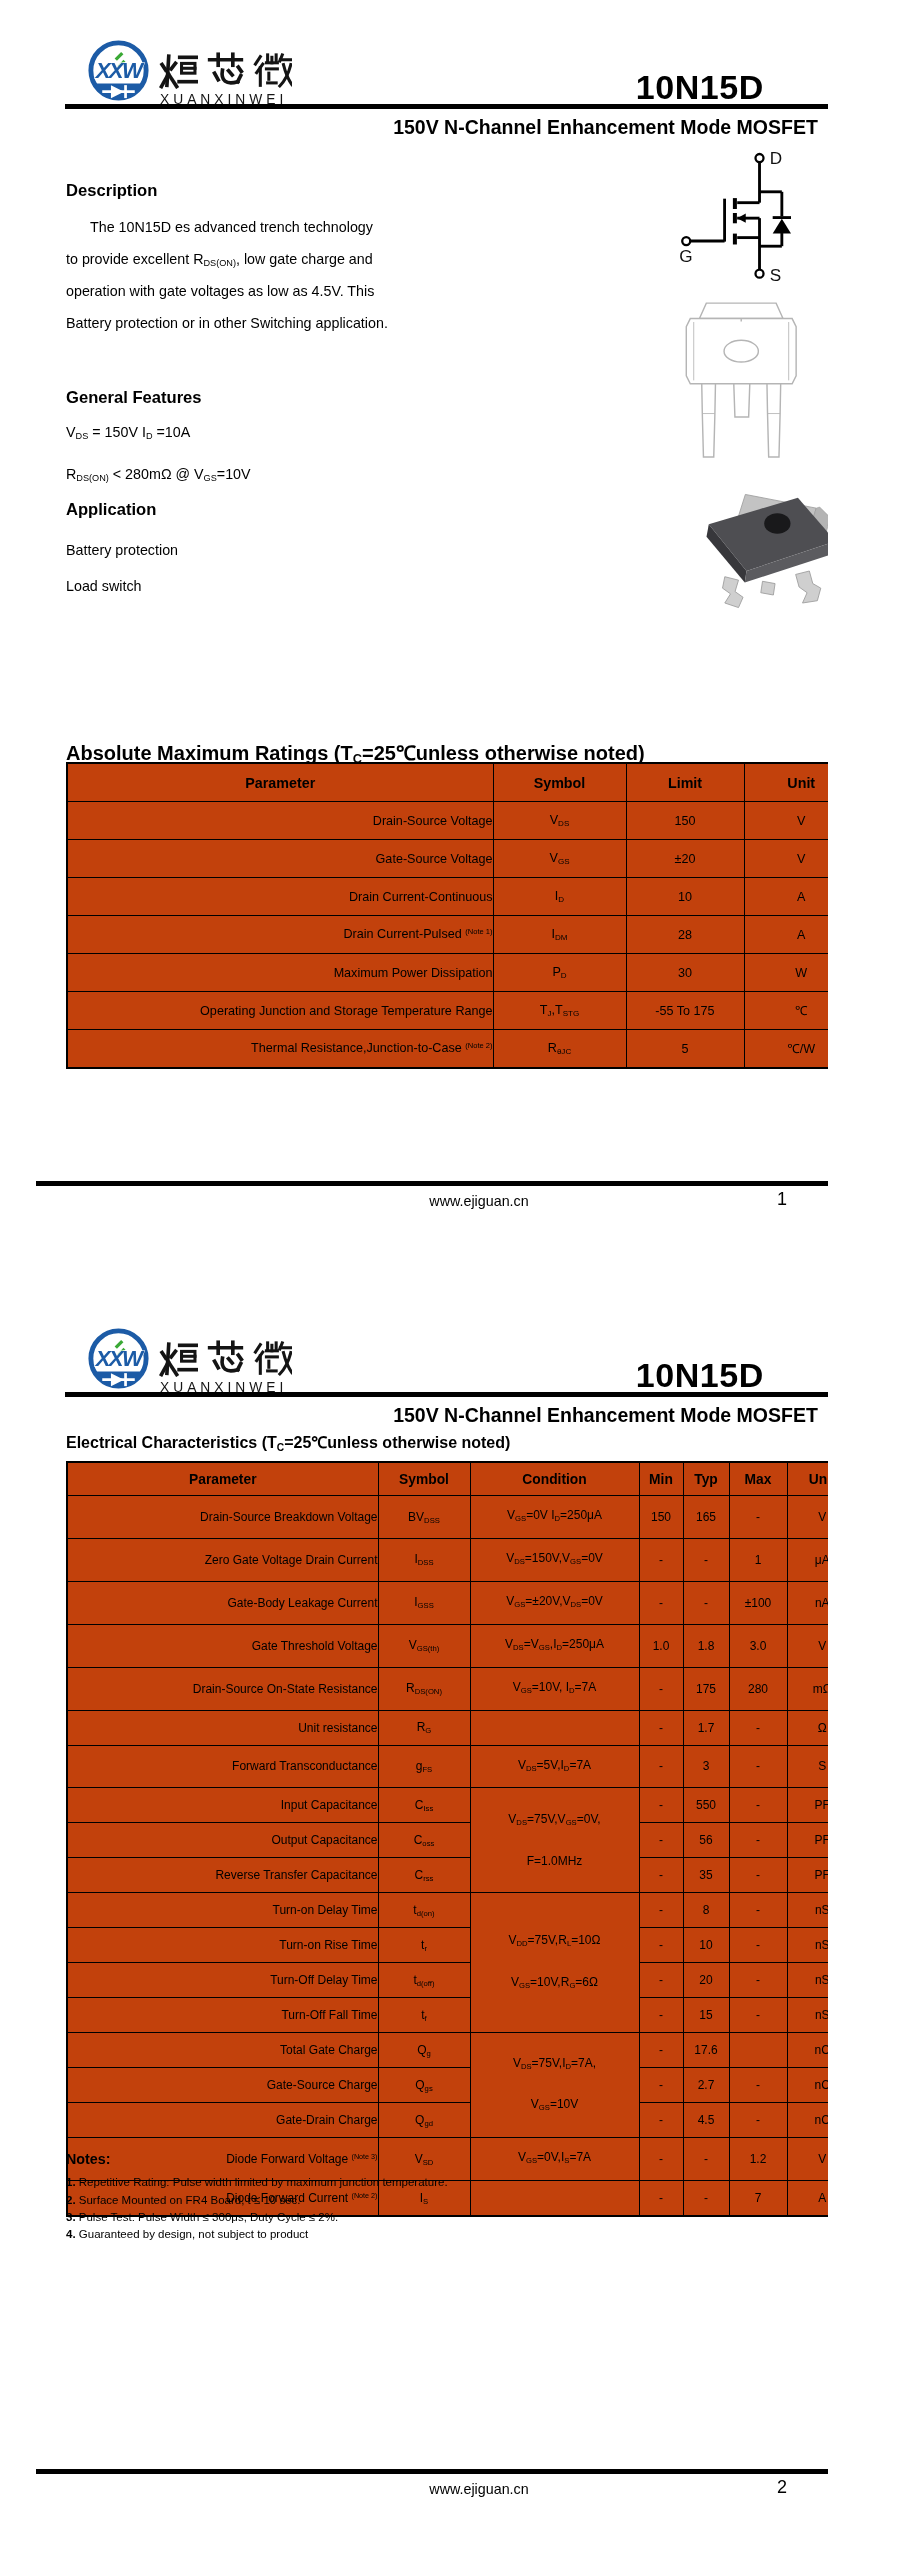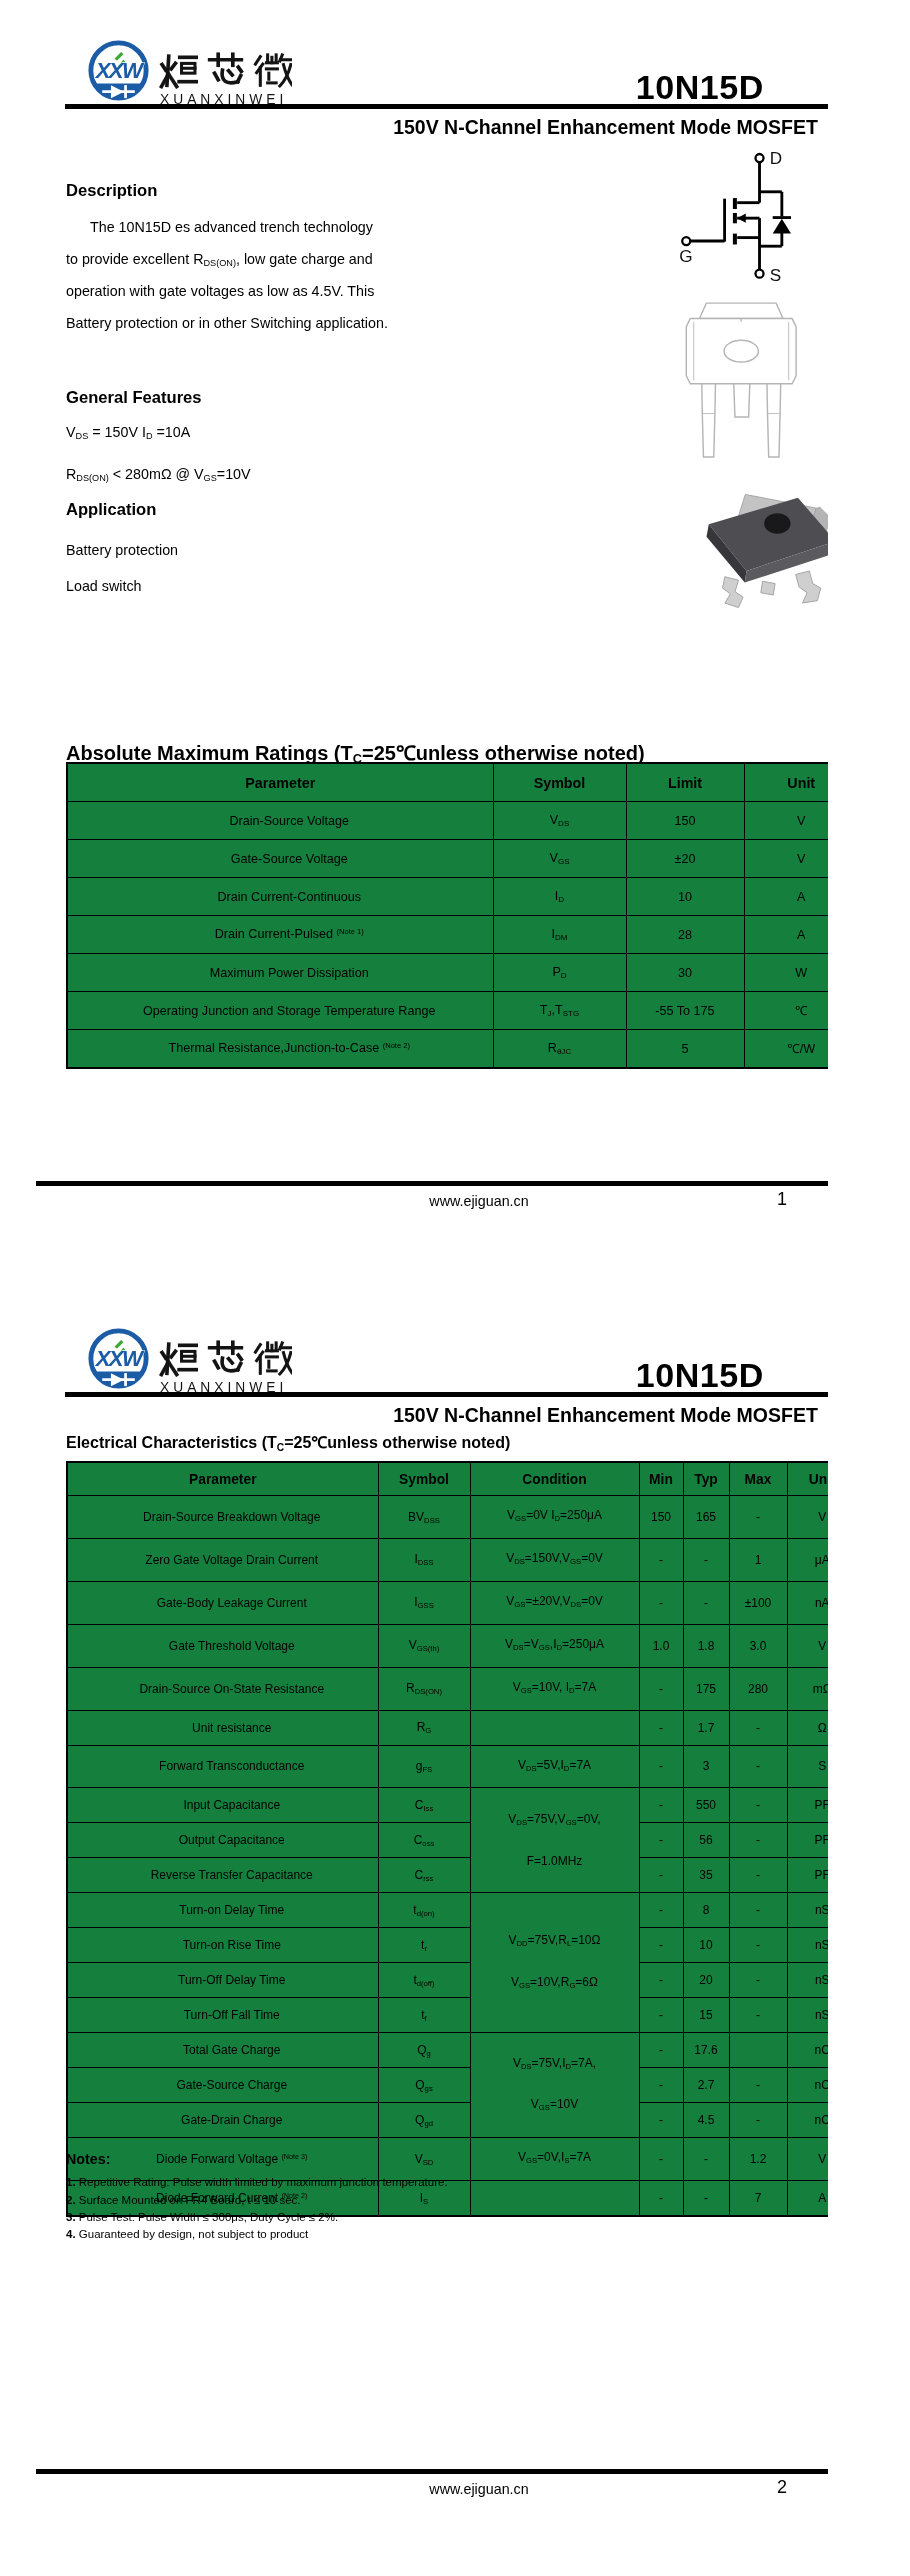--- a/index.html
+++ b/index.html
@@ -17,30 +17,30 @@
 
   
   .sec-h{position:absolute;left:66px;font-size:16.6px;font-weight:bold;}
   .body-lines{position:absolute;left:66px;font-size:14.3px;}
   .body-lines div{height:32px;line-height:32px;}
   .indent{text-indent:24px;}
   .feat-lines div{height:42px;line-height:42px;}
   .app-lines div{height:36px;line-height:36px;}
 
   
-  table{border-collapse:collapse;table-layout:fixed;position:absolute;background:#15803d;}
+  table{border-collapse:collapse;table-layout:fixed;position:absolute;background:#c2410c;}
   th,td{border:1.7px solid #000;text-align:center;padding:0;overflow:hidden;}
   table{border:2.9px solid #000;}
   .t1{left:66px;top:762px;width:791px;}
   .t1 th{font-size:14.3px;height:37px;}
   .t1 td{font-size:12.6px;height:37px;}
   .t2{left:66px;top:173px;width:791px;}
   .t2 th{font-size:13.8px;height:32px;}
   .t2 td{font-size:12px;height:34px;}
-  td.param{text-align:center;padding-left:18px;}
+  td.param{text-align:right;padding-left:18px;}
   td.cond{white-space:pre-line;line-height:38px;}
   sub{font-size:64%;vertical-align:-0.25em;letter-spacing:0;}
   sup{font-size:60%;vertical-align:0.55em;}
 
   
   .notes-h{position:absolute;left:66px;top:863px;font-size:14.3px;font-weight:bold;}
   .note-line{position:absolute;left:66px;font-size:11.5px;}
 
   
   .foot-rule{position:absolute;left:36px;width:843px;top:1181px;height:5.2px;background:#000;}

